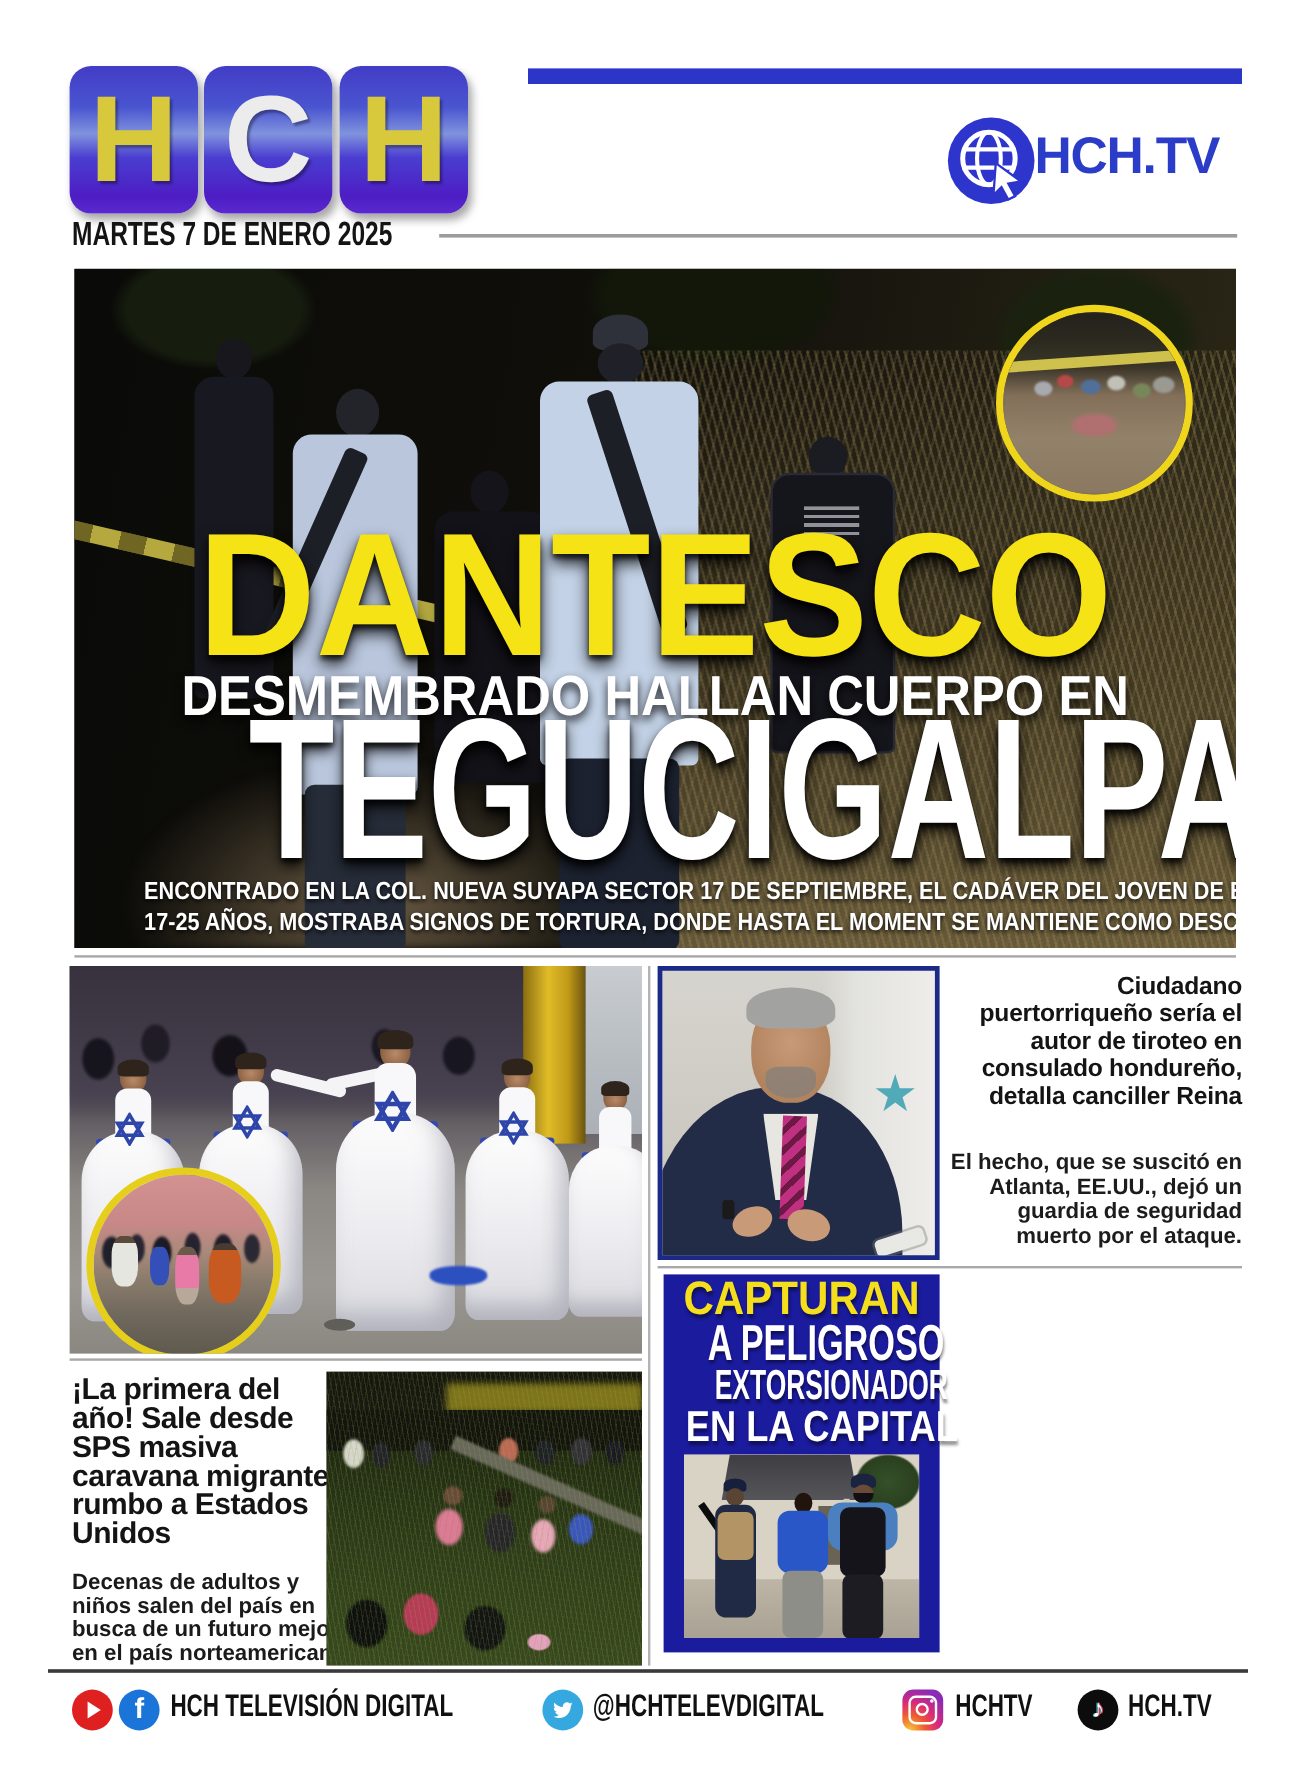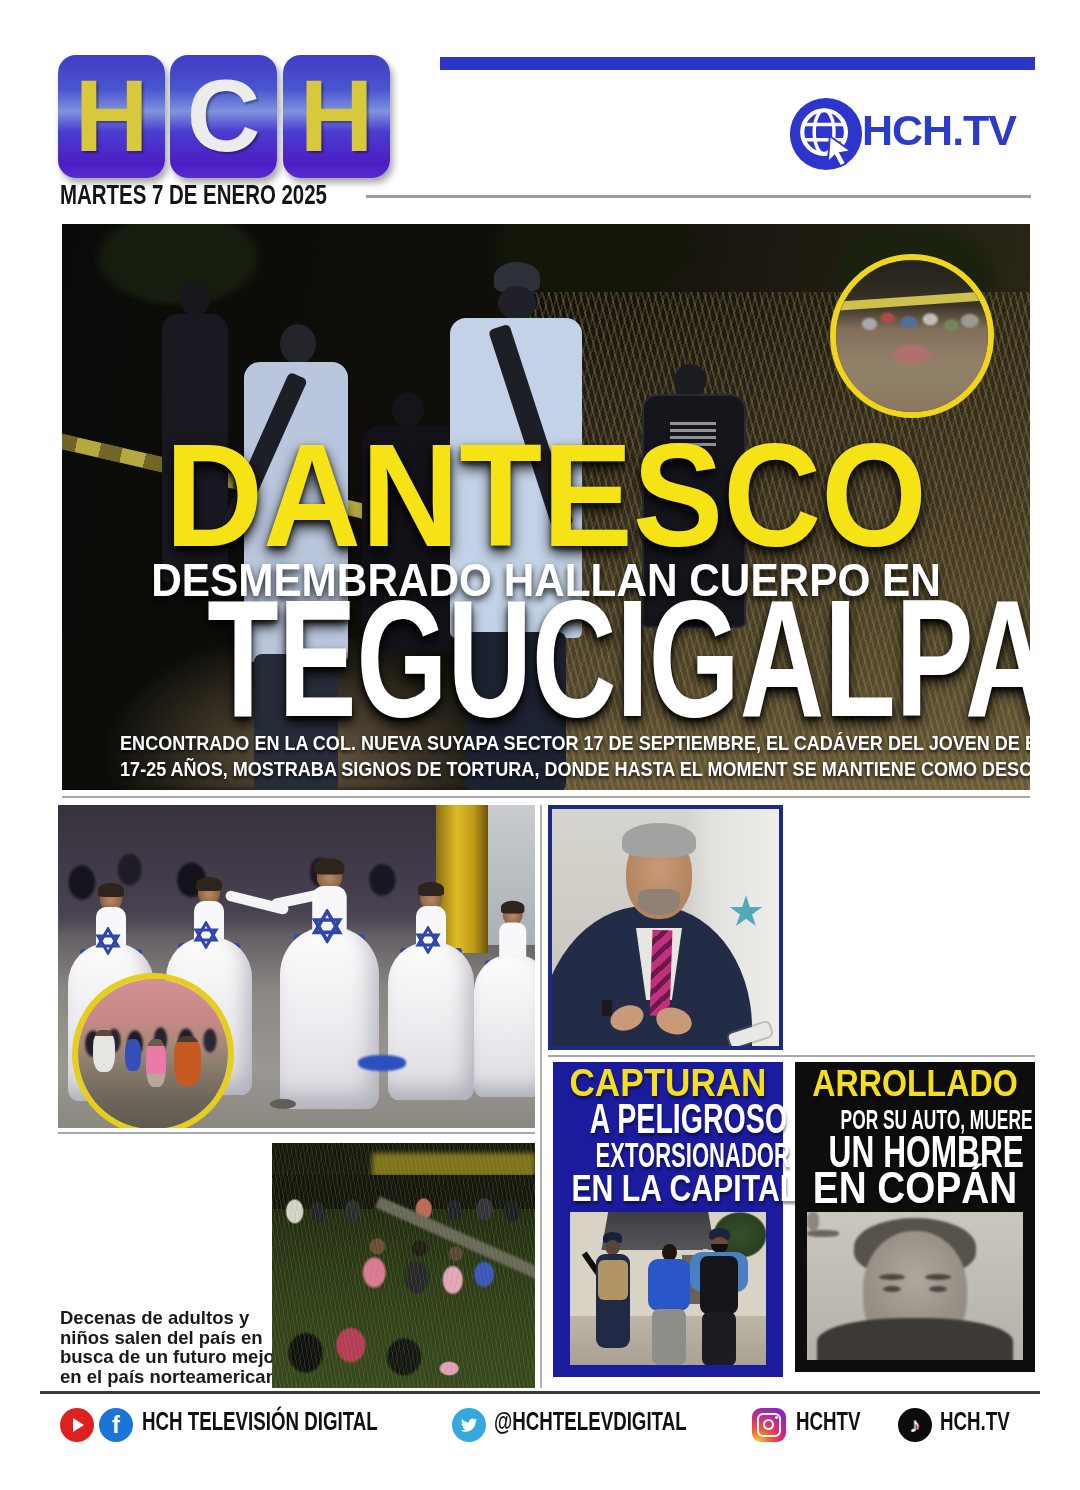--- a/index.html
+++ b/index.html
@@ -461,24 +461,27 @@
       <div class="cp-tie"></div>
       <div class="cp-head"></div>
       <div class="cp-hair"></div>
       <div class="cp-beard"></div>
       <div class="cp-hand cp-handL"></div>
       <div class="cp-hand cp-handR"></div>
       <div class="cp-watch"></div>
       <div class="cp-mic"></div>
     </div>
   </div>
+  <div class="cons-head abs">Ciudadano puertorriqueño sería el autor de tiroteo en consulado hondureño, detalla canciller Reina</div>
+  <div class="cons-body abs">El hecho, que se suscitó en Atlanta, EE.UU., dejó un guardia de seguridad muerto por el ataque.</div>
 
   <div class="rule-h2 abs"></div>
   <div class="rule-h3 abs"></div>
 
+  <div class="car-head abs">¡La primera del año! Sale desde SPS masiva caravana migrante rumbo a Estados Unidos</div>
   <div class="car-body abs">Decenas de adultos y niños salen del país en busca de un futuro mejor en el país norteamericano.</div>
   <div class="gp abs">
     <div class="gp-wall"></div>
     <div class="gp-road"></div>
     <div class="gp-row"></div>
     <div class="gp-curb"></div>
     <div class="gp-group"></div>
     <div class="gp-bags"></div>
     <div class="gp-grassfx"></div>
   </div>
@@ -506,39 +509,20 @@
         <div class="ap-part ap-mlegs"></div>
         <div class="ap-part ap-c2cap"></div>
         <div class="ap-part ap-c2head"></div>
         <div class="ap-part ap-c2arms"></div>
         <div class="ap-part ap-c2vest"></div>
         <div class="ap-part ap-c2legs"></div>
       </div>
     </div>
   </div>
 
-  <div class="arr-panel abs">
-    <div class="pline yellow arr-l1">ARROLLADO</div>
-    <div class="pline arr-l2">POR SU AUTO, MUERE</div>
-    <div class="pline arr-l3">UN HOMBRE</div>
-    <div class="pline arr-l4">EN COPÁN</div>
-    <div class="arr-photo">
-      <div class="port">
-        <div class="port-hair"></div>
-        <div class="port-face"></div>
-        <div class="port-feat port-browL"></div>
-        <div class="port-feat port-browR"></div>
-        <div class="port-feat port-eyeL"></div>
-        <div class="port-feat port-eyeR"></div>
-        <div class="port-nose"></div>
-        <div class="port-mouth"></div>
-        <div class="port-shoulders"></div>
-      </div>
-    </div>
-  </div>
 
   <div class="foot-rule abs"></div>
   <div class="f-icon f-yt">
       <span class="play"></span>
     </div>
   <div class="f-icon f-fb">
       <span>f</span>
     </div>
   <div class="f-label f-l1">HCH TELEVISIÓN DIGITAL</div>
   <div class="f-icon f-tw">

